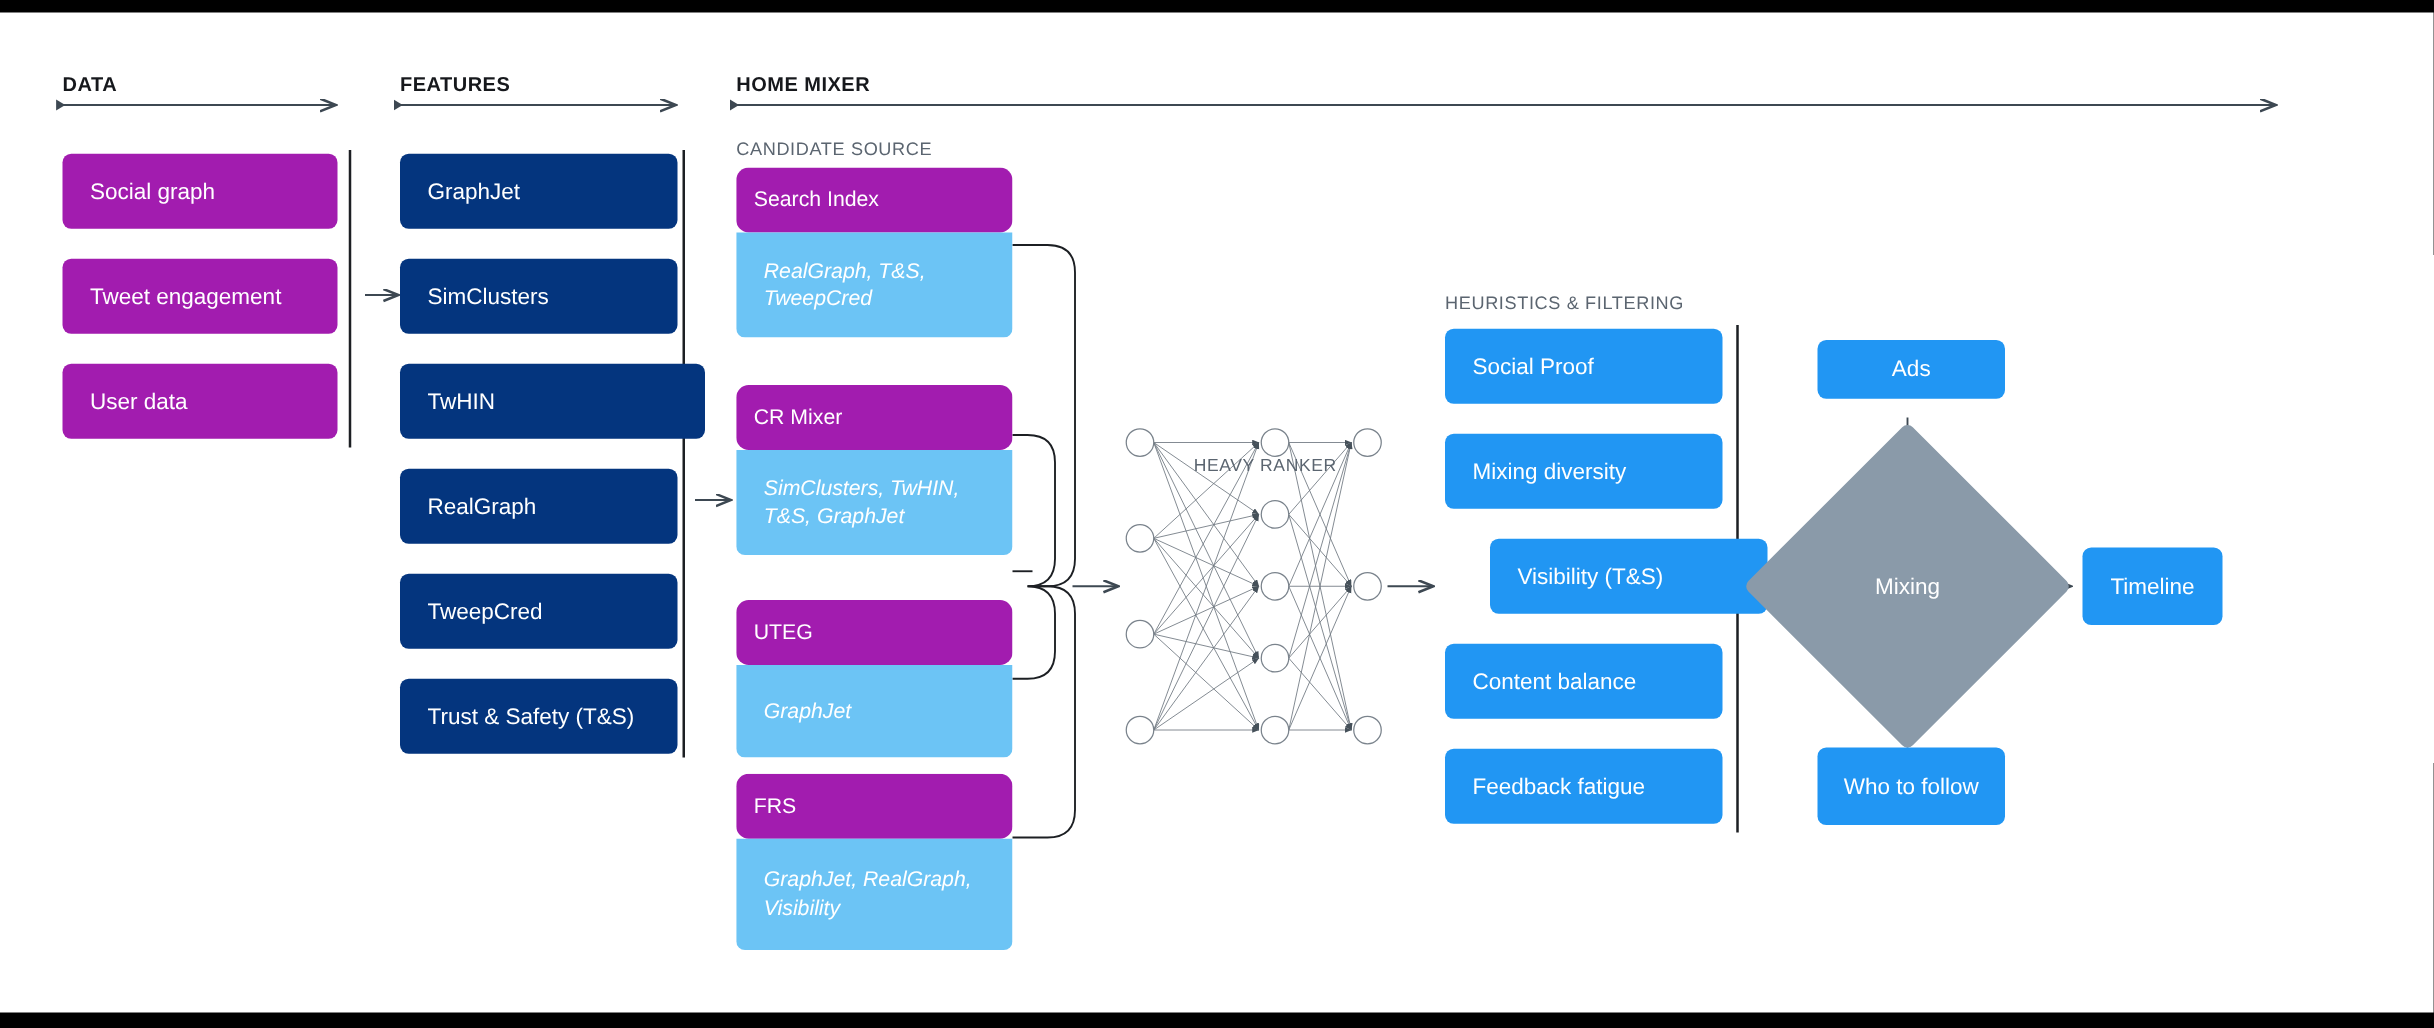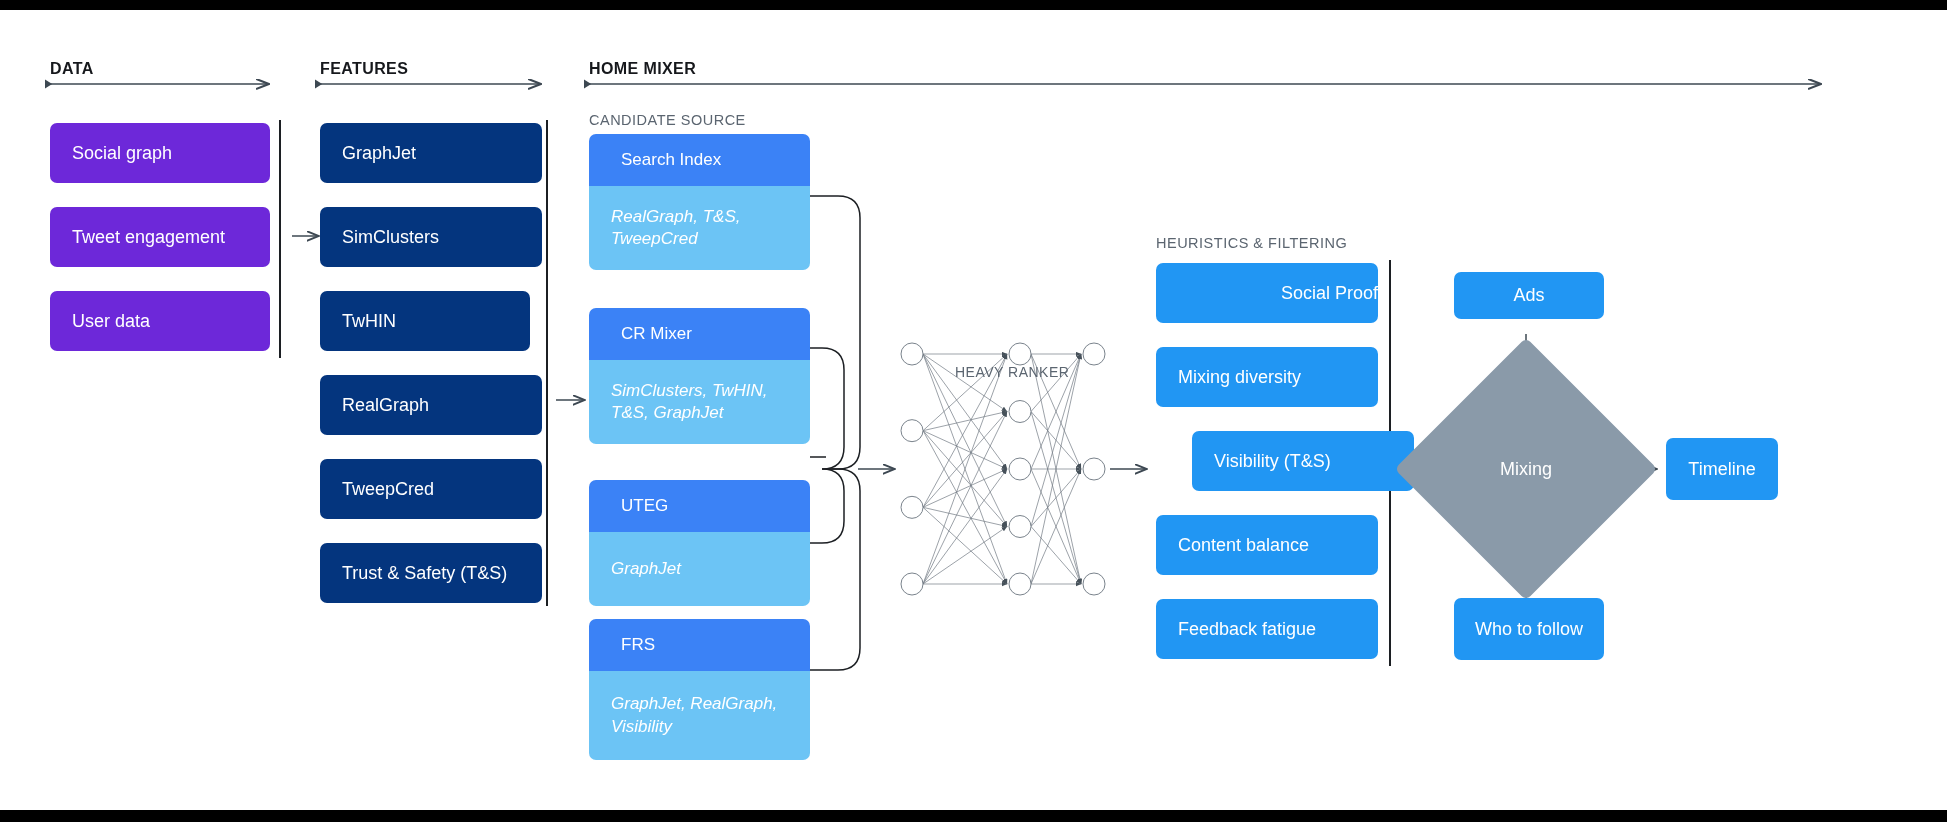--- a/index.html
+++ b/index.html
@@ -55,41 +55,42 @@
   .box {
     position: absolute;
     border-radius: 7px;
     display: flex;
     align-items: center;
     color: #ffffff;
     font-size: 18px;
     padding-left: 22px;
     white-space: nowrap;
   }
-  .box.data   { background: #6d28d9; }
+  .box.data   { background: #a21caf; }
   .box.feat   { background: #04357e; }
   .box.heur   { background: #2196f3; }
   .box.plain  { background: #2196f3; justify-content: center; padding-left: 0; }
 
   
   .cs-card {
     position: absolute;
     border-radius: 7px;
     overflow: hidden;
     display: flex;
     flex-direction: column;
   }
   .cs-head {
-    background: #3b82f6;
+    background: #a21caf;
     color: #ffffff;
     font-size: 17px;
     display: flex;
     align-items: center;
-    padding-left: 32px;
-    white-space: nowrap;
+    padding-left: 14px;
+    white-space: nowrap;
+    border-radius: 10px;
   }
   .cs-body {
     background: #6cc4f5;
     color: #ffffff;
     font-size: 17px;
     display: flex;
     align-items: center;
     padding: 0 14px 0 22px;
     line-height: 1.32;
     flex: 1;
@@ -260,21 +261,21 @@
     <div class="box data" style="left:50px; top:281px; width:220px; height:60px;">
       <span>User data</span>
     </div>
 
     <div class="box feat" style="left:320px; top:113px; width:222px; height:60px;">
       <span>GraphJet</span>
     </div>
     <div class="box feat" style="left:320px; top:197px; width:222px; height:60px;">
       <span>SimClusters</span>
     </div>
-    <div class="box feat" style="left:320px; top:281px; width:210px; height:60px;">
+    <div class="box feat" style="left:320px; top:281px; width:244px; height:60px;">
       <span>TwHIN</span>
     </div>
     <div class="box feat" style="left:320px; top:365px; width:222px; height:60px;">
       <span>RealGraph</span>
     </div>
     <div class="box feat" style="left:320px; top:449px; width:222px; height:60px;">
       <span>TweepCred</span>
     </div>
     <div class="box feat" style="left:320px; top:533px; width:222px; height:60px;">
       <span>Trust &amp; Safety (T&amp;S)</span>
@@ -296,21 +297,21 @@
       <div class="cs-head" style="height:52px;">UTEG</div>
       <div class="cs-body" style="white-space: pre-line;">GraphJet</div>
     </div>
 
     <div class="cs-card" style="left:589px; top:609px; width:221px; height:141px;">
       <div class="cs-head" style="height:52px;">FRS</div>
       <div class="cs-body" style="white-space: pre-line;">GraphJet, RealGraph,
 Visibility</div>
     </div>
 
-    <div class="box heur" style="left:1156px; top:253px; width:222px; height:60px;justify-content:flex-end;">
+    <div class="box heur" style="left:1156px; top:253px; width:222px; height:60px;">
       <span>Social Proof</span>
     </div>
     <div class="box heur" style="left:1156px; top:337px; width:222px; height:60px;">
       <span>Mixing diversity</span>
     </div>
     <div class="box heur" style="left:1156px; top:421px; width:222px; height:60px;margin-left:36px;">
       <span>Visibility (T&amp;S)</span>
     </div>
     <div class="box heur" style="left:1156px; top:505px; width:222px; height:60px;">
       <span>Content balance</span>

